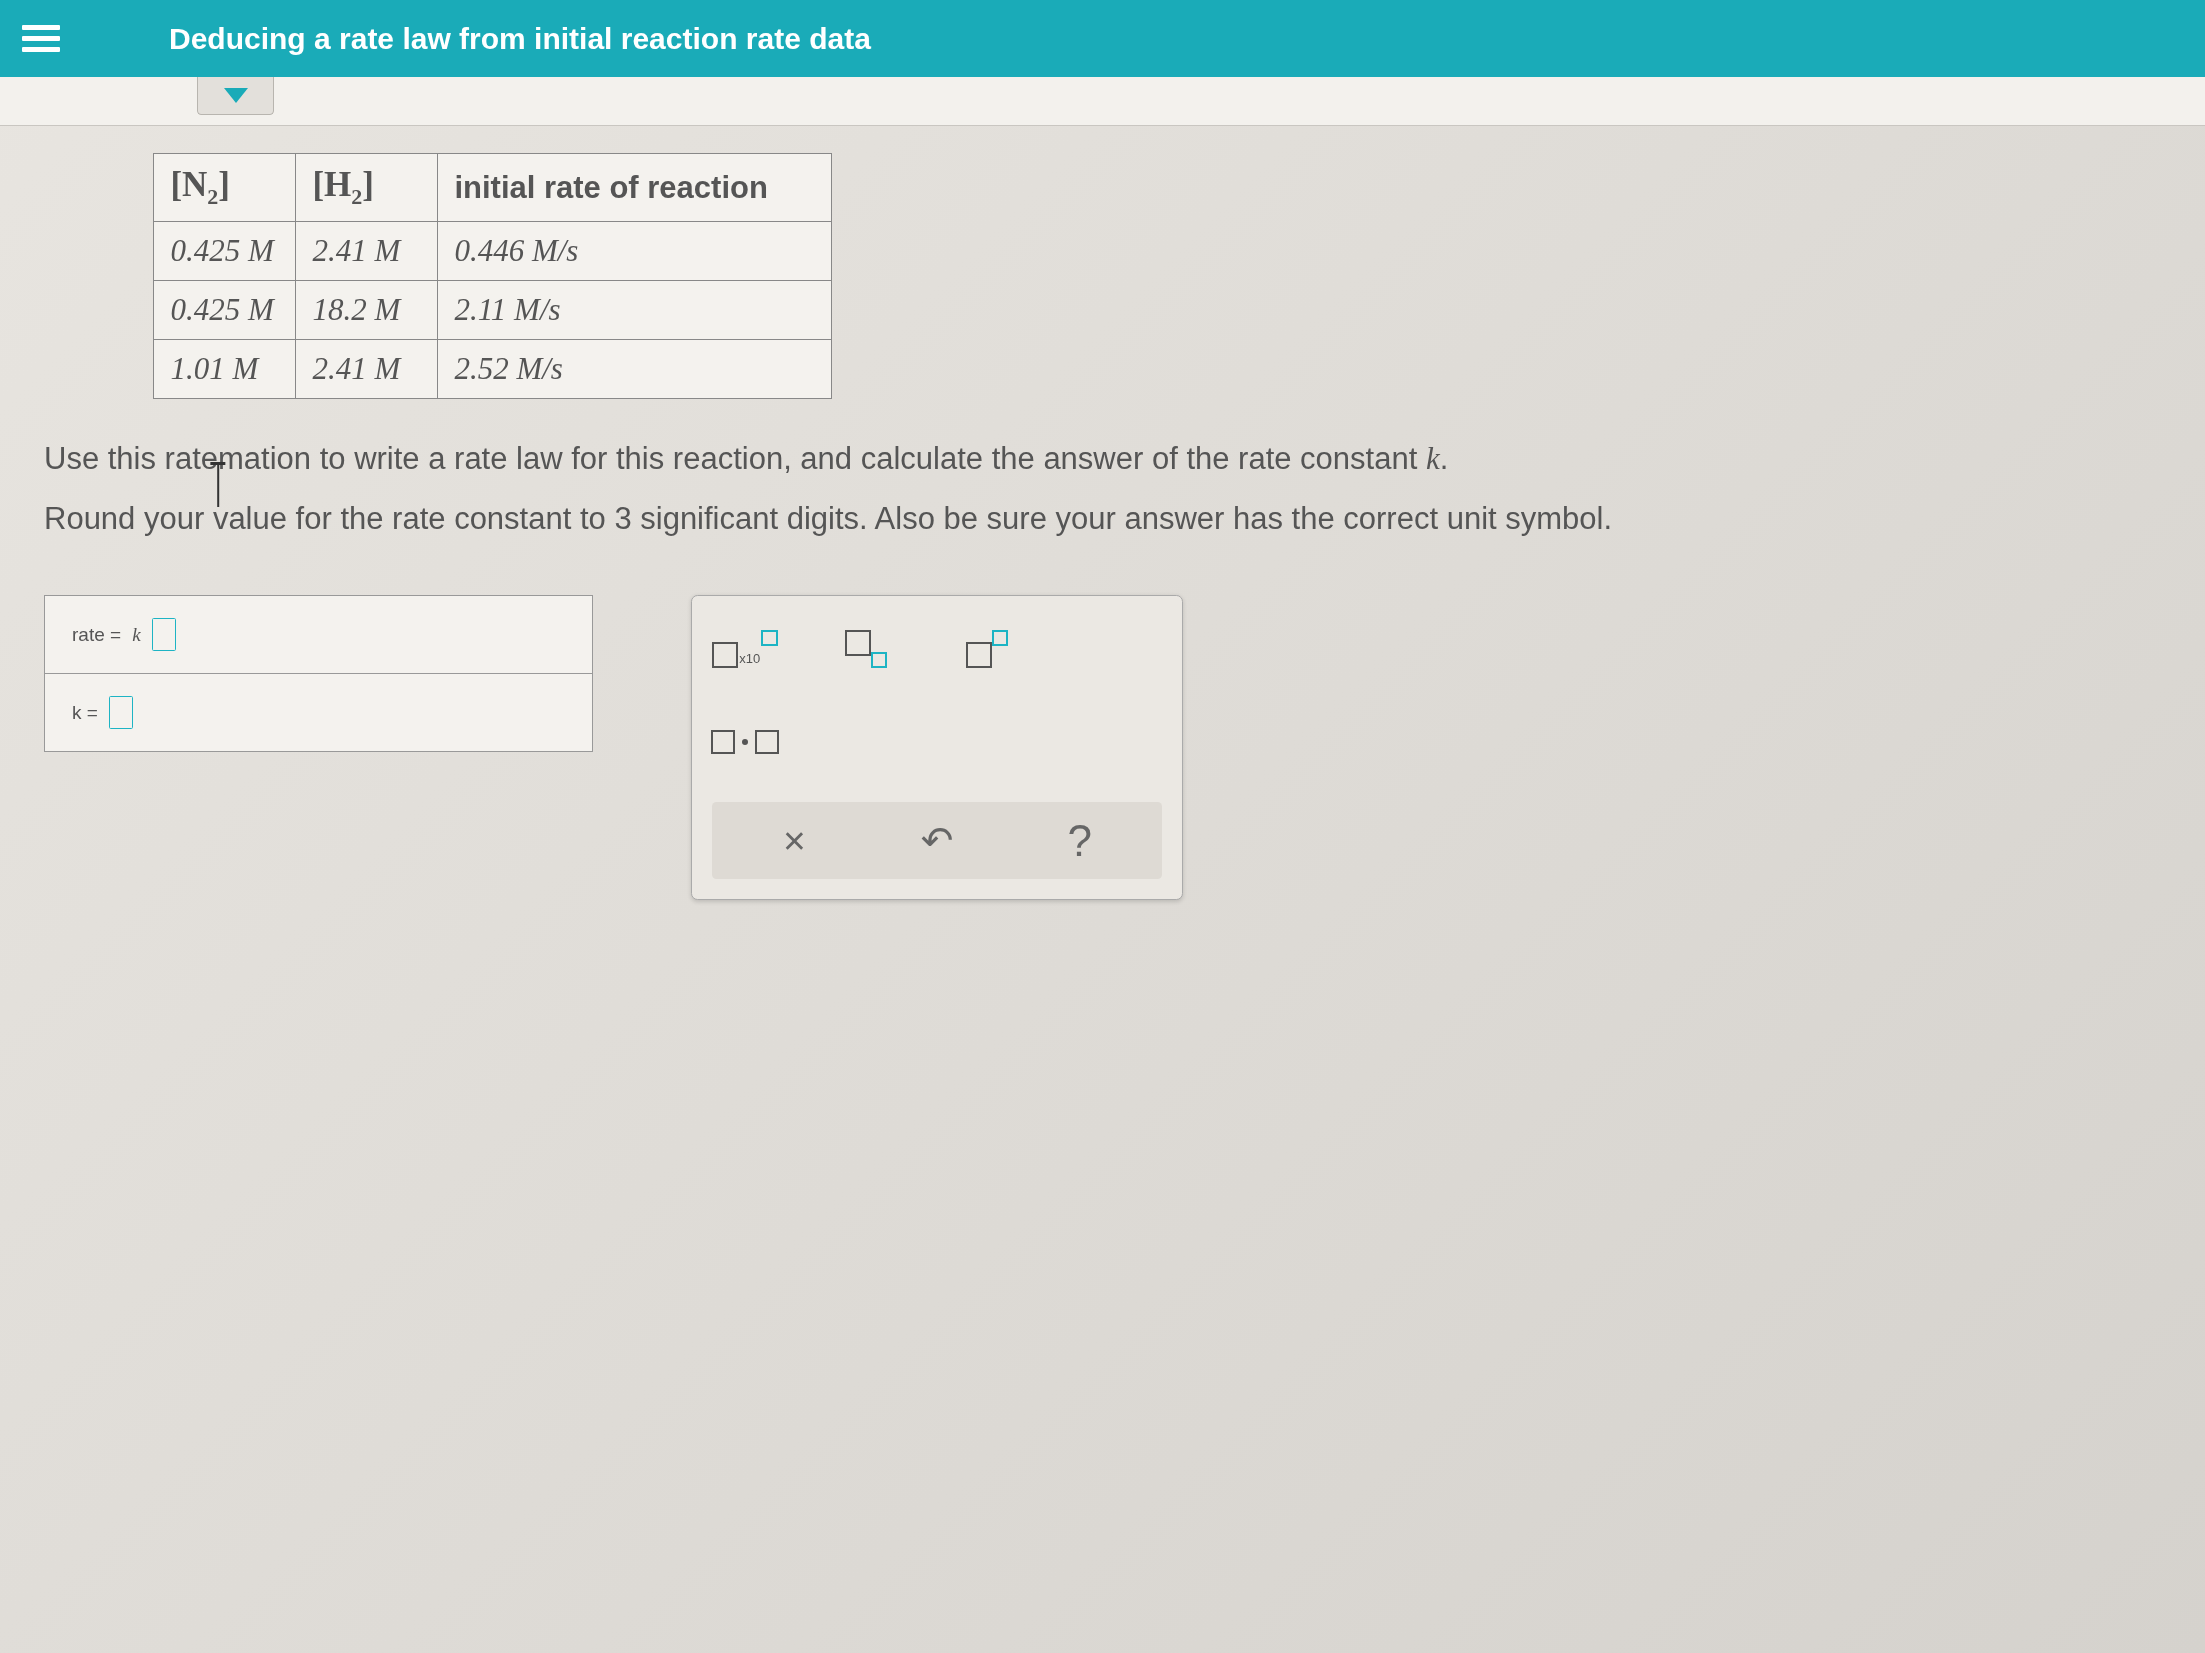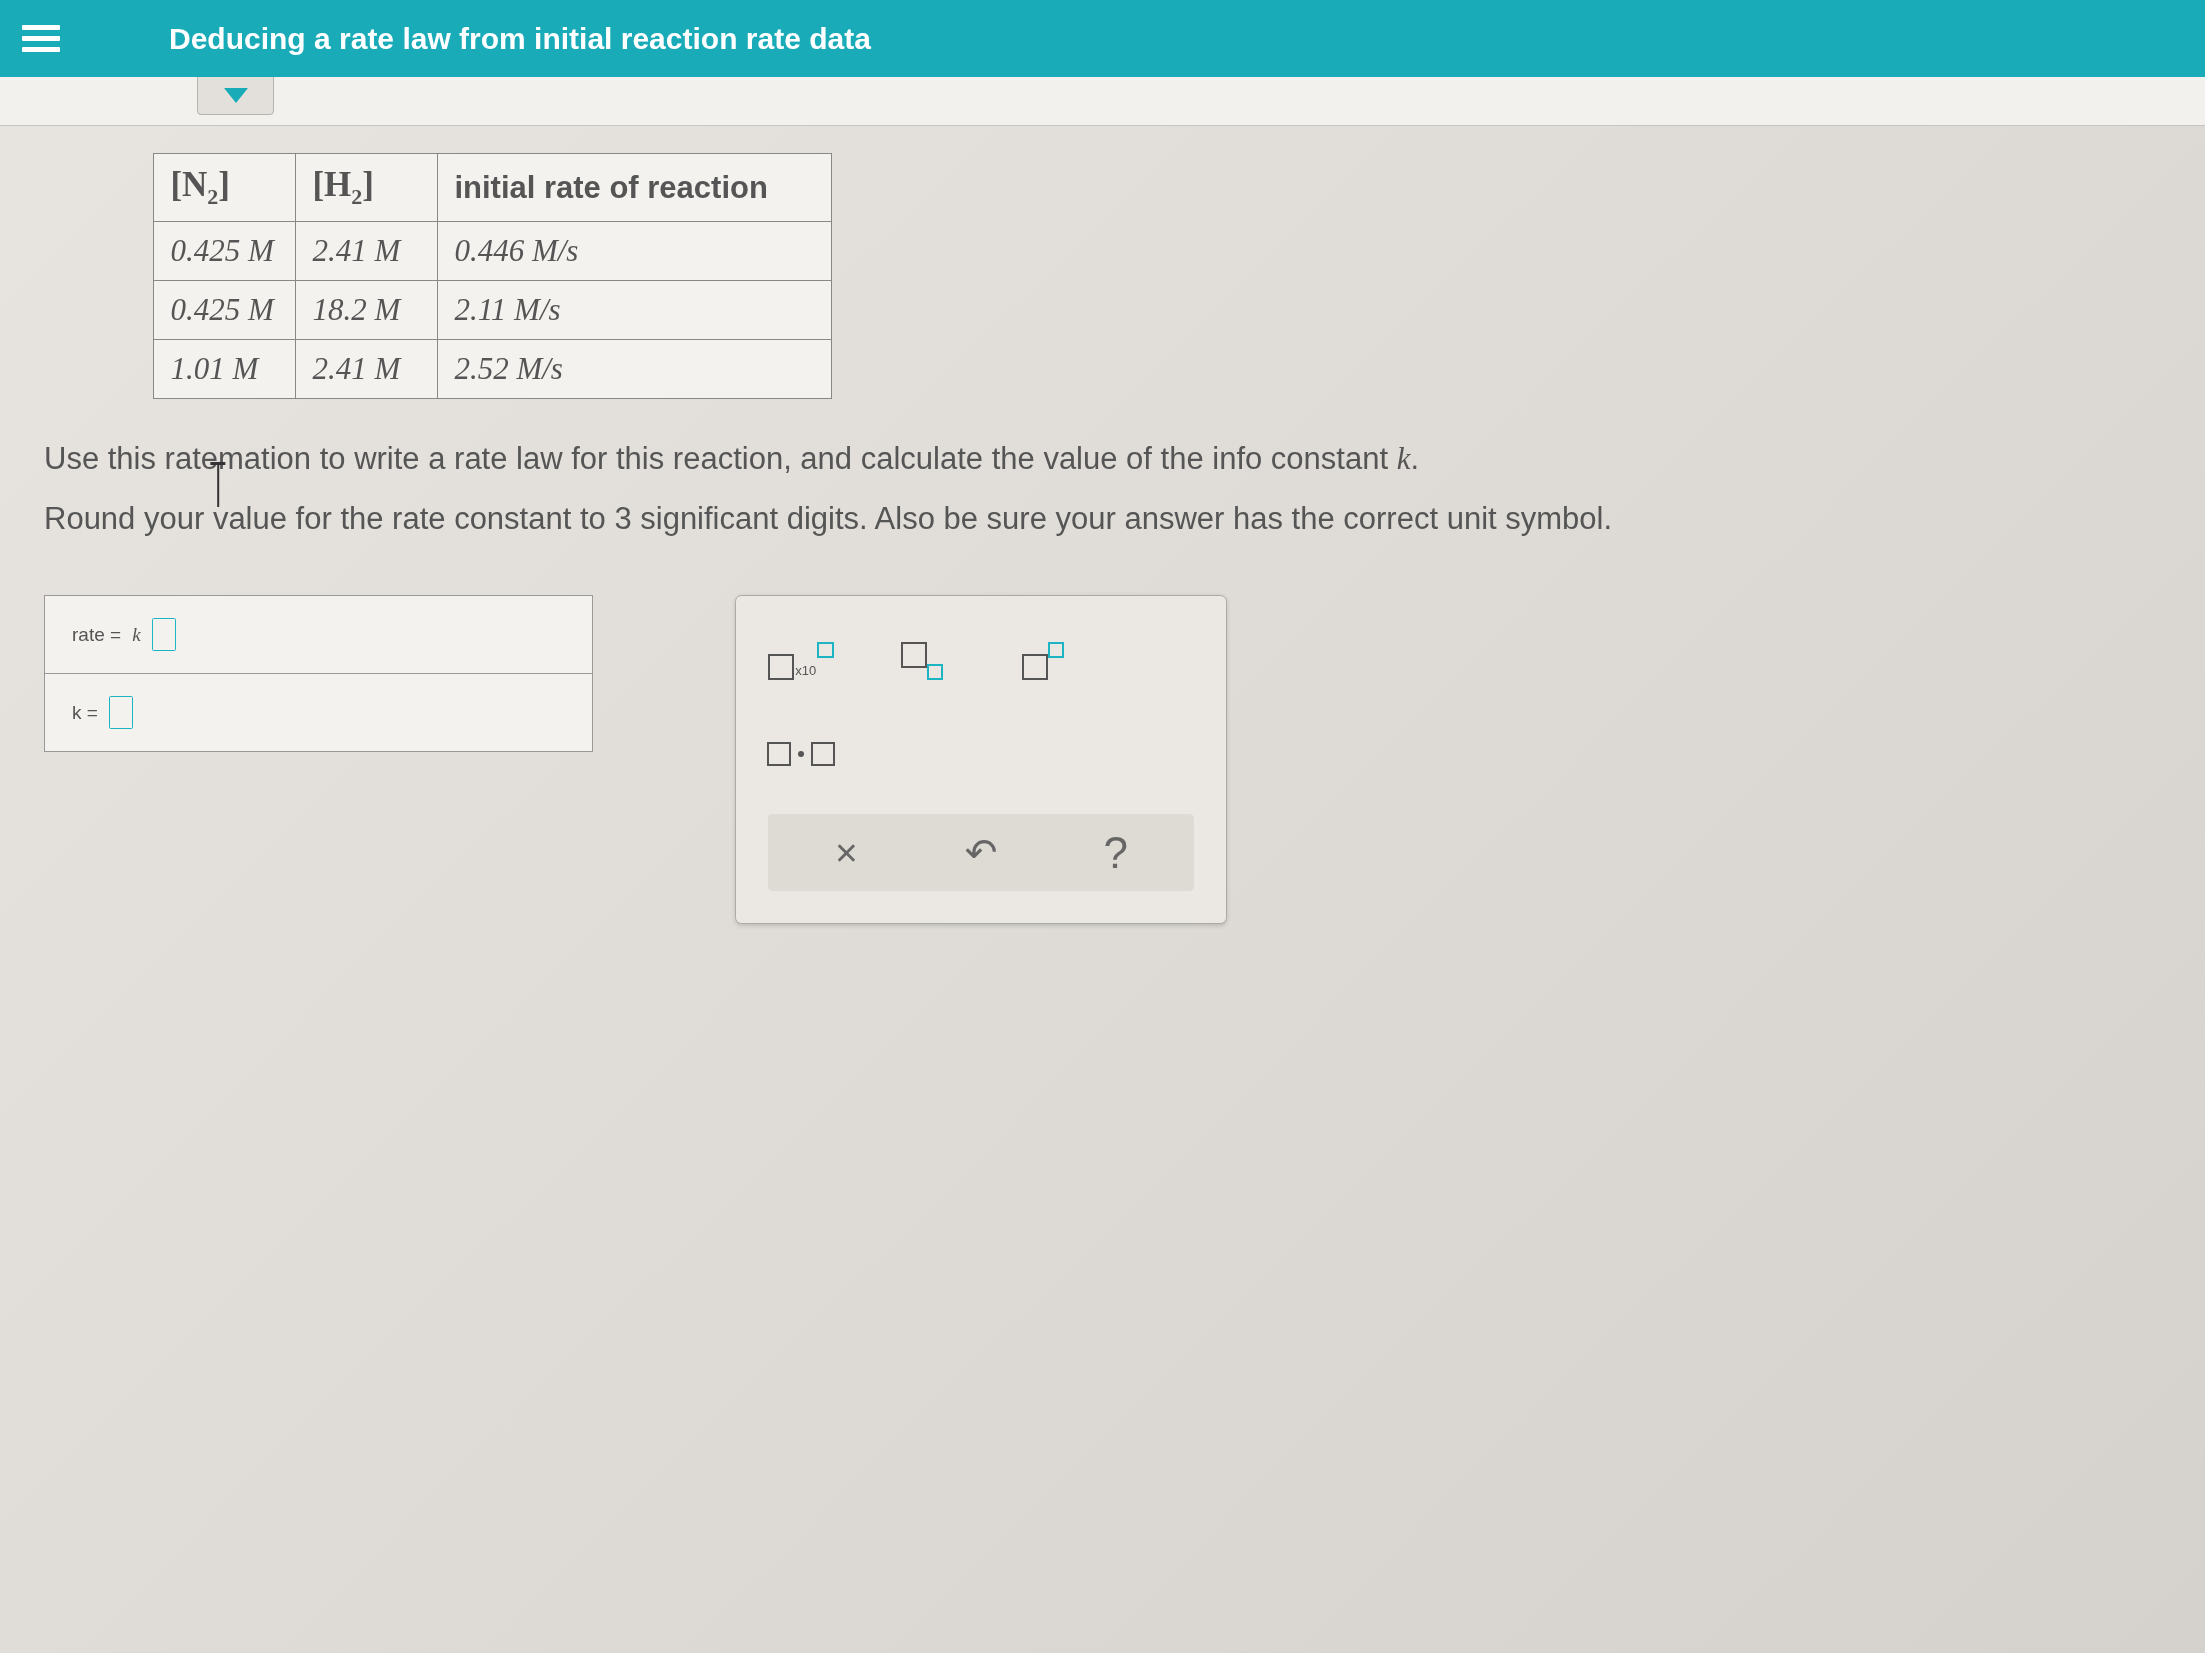--- a/index.html
+++ b/index.html
@@ -140,24 +140,23 @@
       width: 24px;
       height: 33px;
       border: 1.6px solid #1db4c4;
       border-radius: 1.6px;
       vertical-align: middle;
     }
     .tool-palette {
       border: 1.6px solid #aaa;
       border-radius: 6.6px;
       background: #ebe8e3;
-      padding: 32px;
+      padding: 20px;
       box-shadow: 0 1.1px 4.4px rgba(0,0,0,0.15);
       width: 492px;
-      margin-left: 44px;
     }
     .tool-row {
       display: flex;
       gap: 55px;
       margin-bottom: 27px;
       align-items: center;
     }
     .tool-btn {
       width: 66px;
       height: 66px;
@@ -328,21 +327,21 @@
       </tr>
       <tr>
         <td>1.01 M</td>
         <td>2.41 M</td>
         <td>2.52 M/s</td>
       </tr>
     </tbody>
   </table>
 
   <p class="instruction">
-    <span>Use this rate</span><span class="cursor-indicator"></span><span>mation to write a rate law for this reaction, and calculate the value of the info constant </span><span class="italic-k">k</span><span>.</span>
+    <span>Use this rate</span><span class="cursor-indicator"></span><span>mation to write a rate law for this reaction, and calculate the answer of the rate constant </span><span class="italic-k">k</span><span>.</span>
   </p>
   <p class="instruction">Round your value for the rate constant to 3 significant digits. Also be sure your answer has the correct unit symbol.</p>
 
   <div class="answer-row">
     <div class="answer-box">
       <div class="answer-cell">
         <span>rate = </span>
         <span class="italic-k">k</span>
         <span class="placeholder-box"></span>
       </div>

